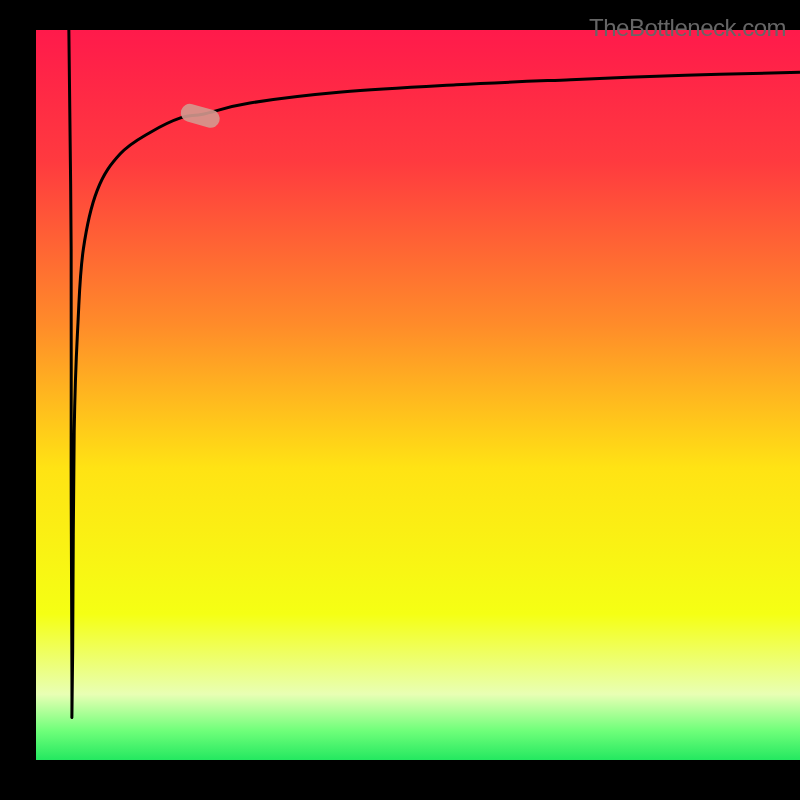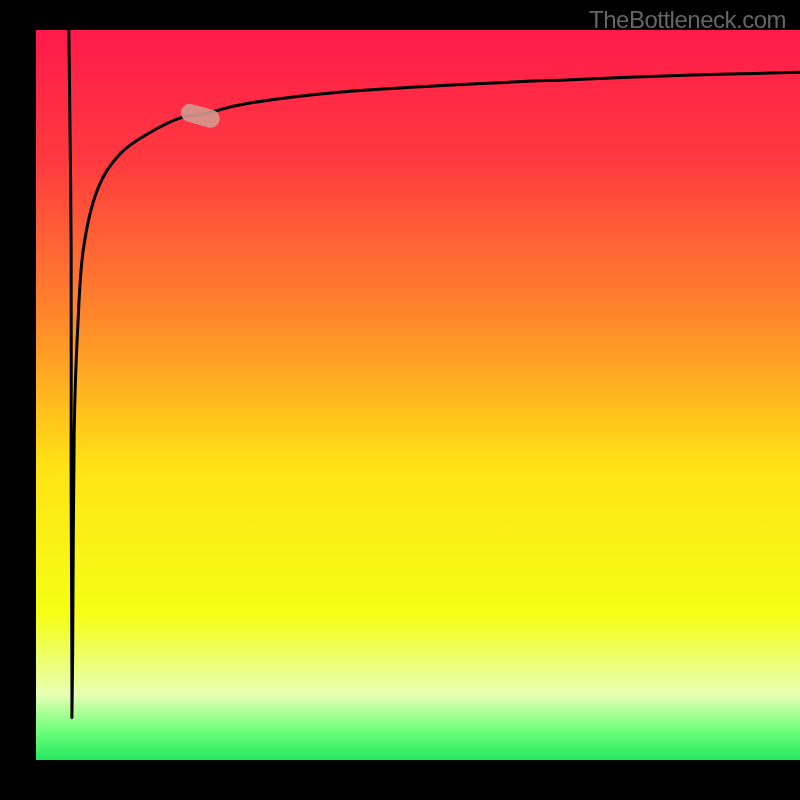--- a/index.html
+++ b/index.html
@@ -11,21 +11,21 @@
     font-family: Arial, Helvetica, sans-serif;
     overflow: hidden;
   }
   .chart-container {
     position: relative;
     width: 800px;
     height: 800px;
   }
   .attribution {
     position: absolute;
-    top: 6px;
+    top: 14px;
     right: 14px;
     color: #666666;
     font-size: 24px;
     letter-spacing: -0.5px;
     z-index: 10;
   }
   svg.chart {
     position: absolute;
     top: 0;
     left: 0;

